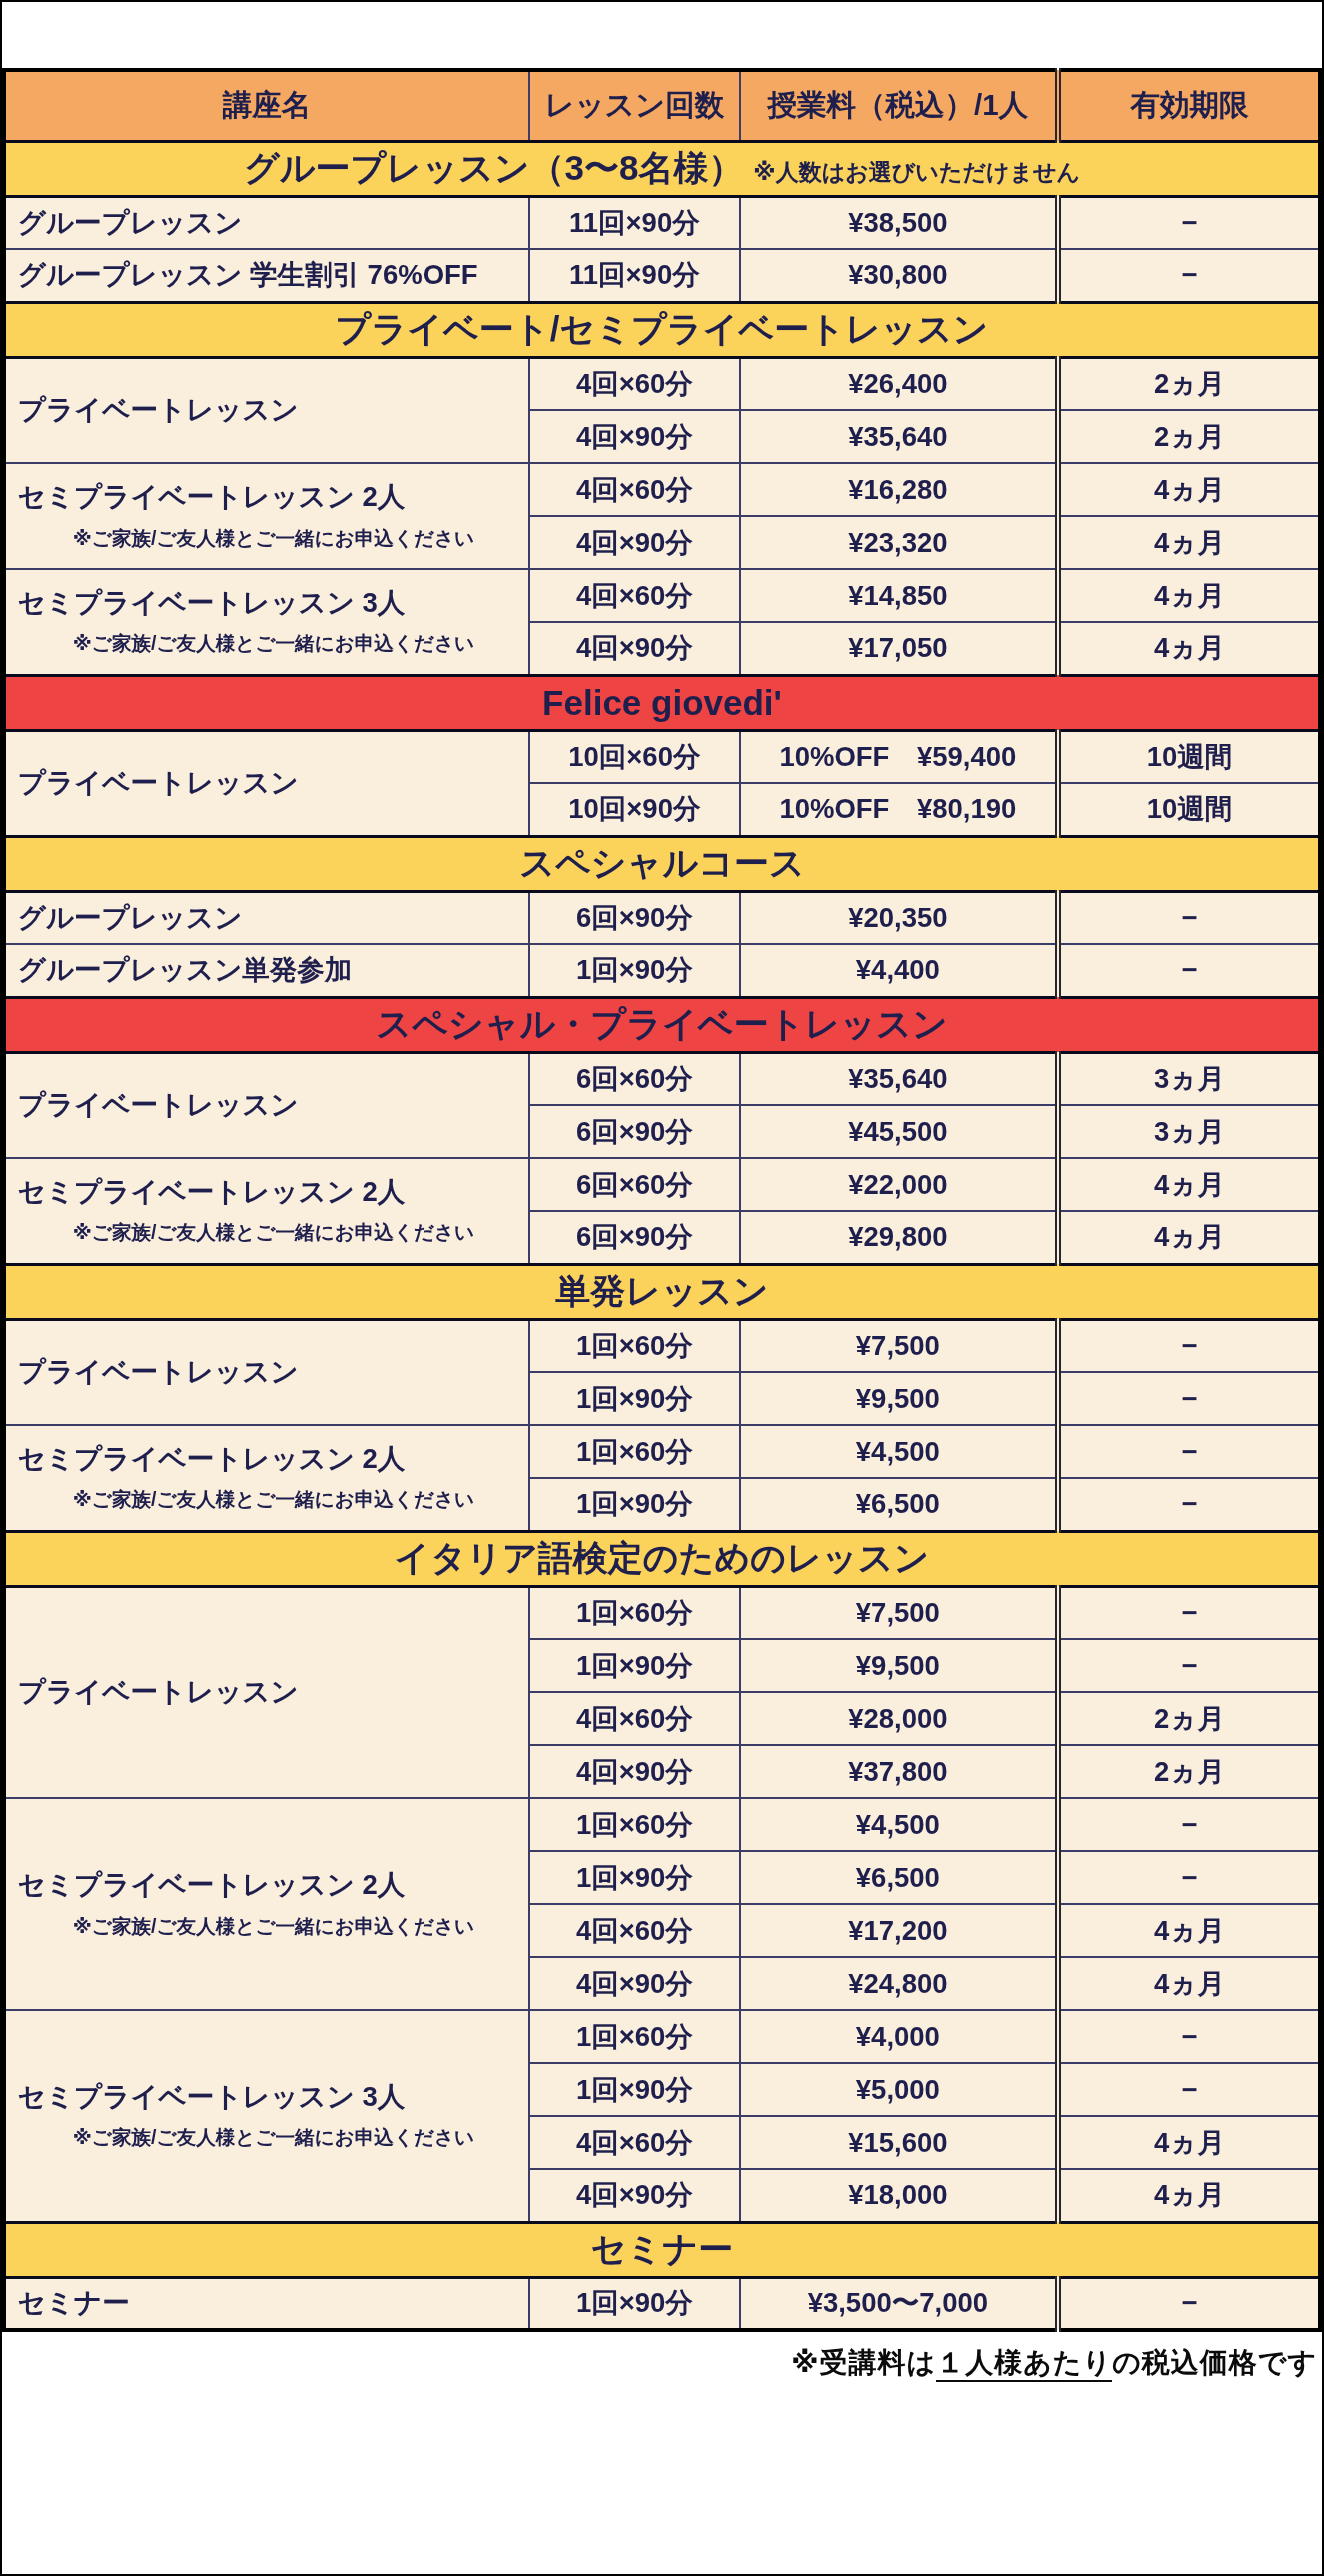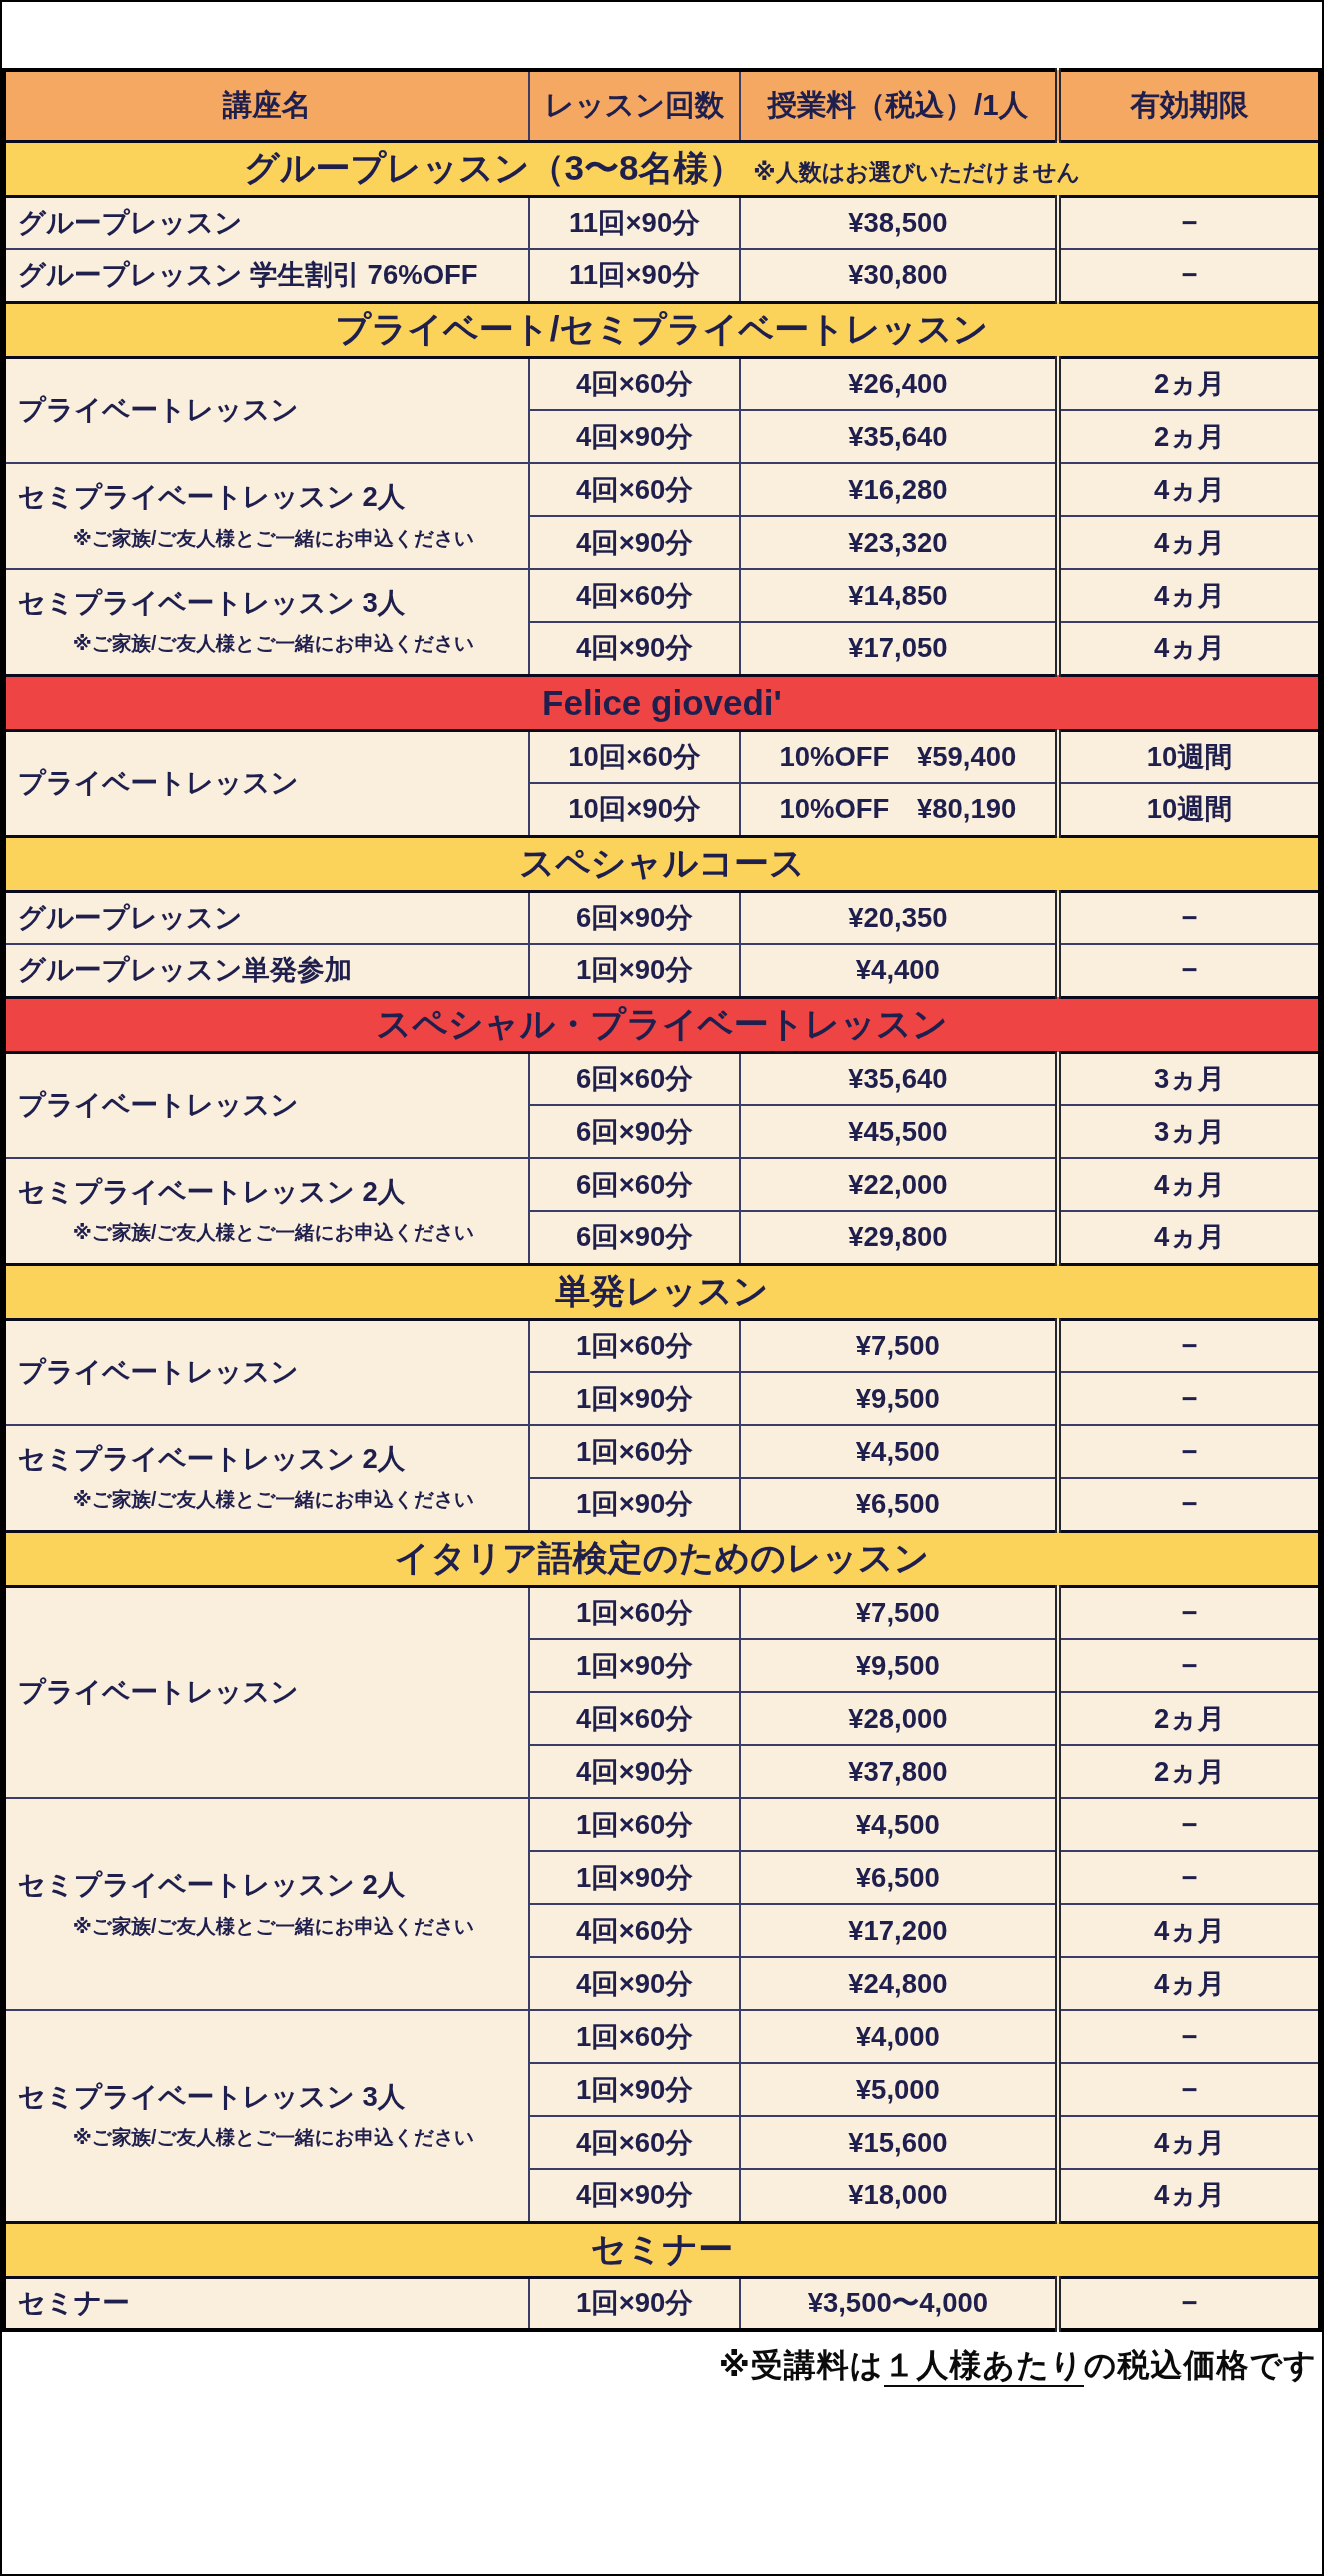--- a/index.html
+++ b/index.html
@@ -62,21 +62,21 @@
   td.name{
     text-align:left;
     padding-left:11.8px;
   }
   .course-label{ font-size:27.5px; line-height:1.25; }
   .course-note{ font-size:19.6px; padding-left:55px; margin-top:9.8px; }
   .footer-note{
     margin-top:11.8px;
     padding-right:4.9px;
     text-align:right;
-    font-size:32px;
+    font-size:28px;
     color:#0b0b0b;
     letter-spacing:1px;
   }
   .footer-note .u{
     border-bottom:2.9px solid #0b0b0b;
     padding-bottom:2px;
   }
 </style>
 </head>
 <body>
@@ -330,21 +330,21 @@
         <td class="period">4ヵ月</td>
       </tr>
       <tr class="band yellow">
         <td colspan="4"><span class="band-title">セミナー</span></td>
       </tr>
       <tr class="group-start">
         <td class="name" rowspan="1">
           <div class="course-label">セミナー</div>
         </td>
         <td class="count">1回×90分</td>
-        <td class="price">¥3,500〜4,000</td>
+        <td class="price">¥3,500〜7,000</td>
         <td class="period">−</td>
       </tr>
     </tbody>
 </table>
 
 <div class="footer-note">
   <span>※受講料は</span><span class="u">１人様あたり</span><span>の税込価格です</span>
 </div>
 
 

